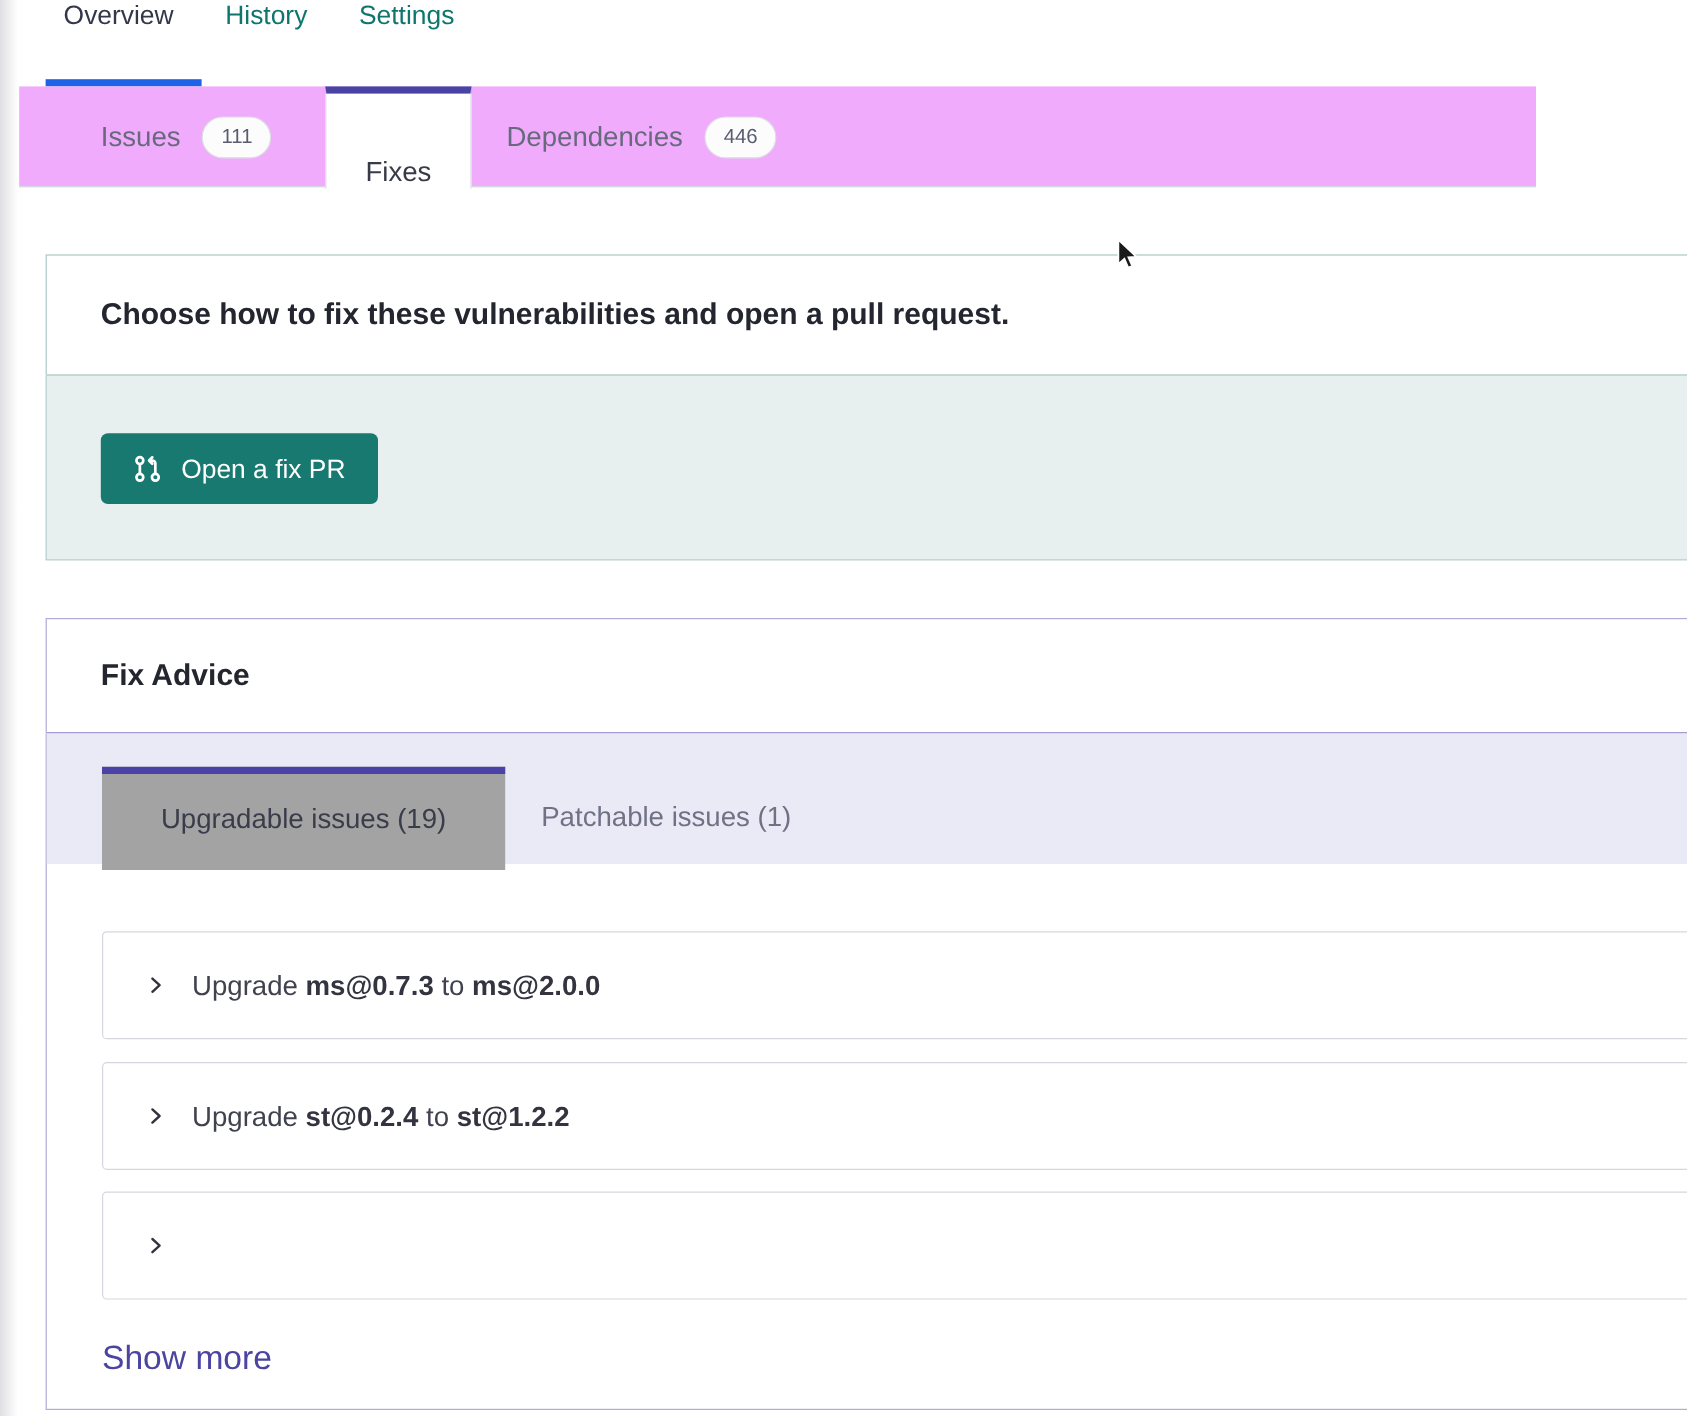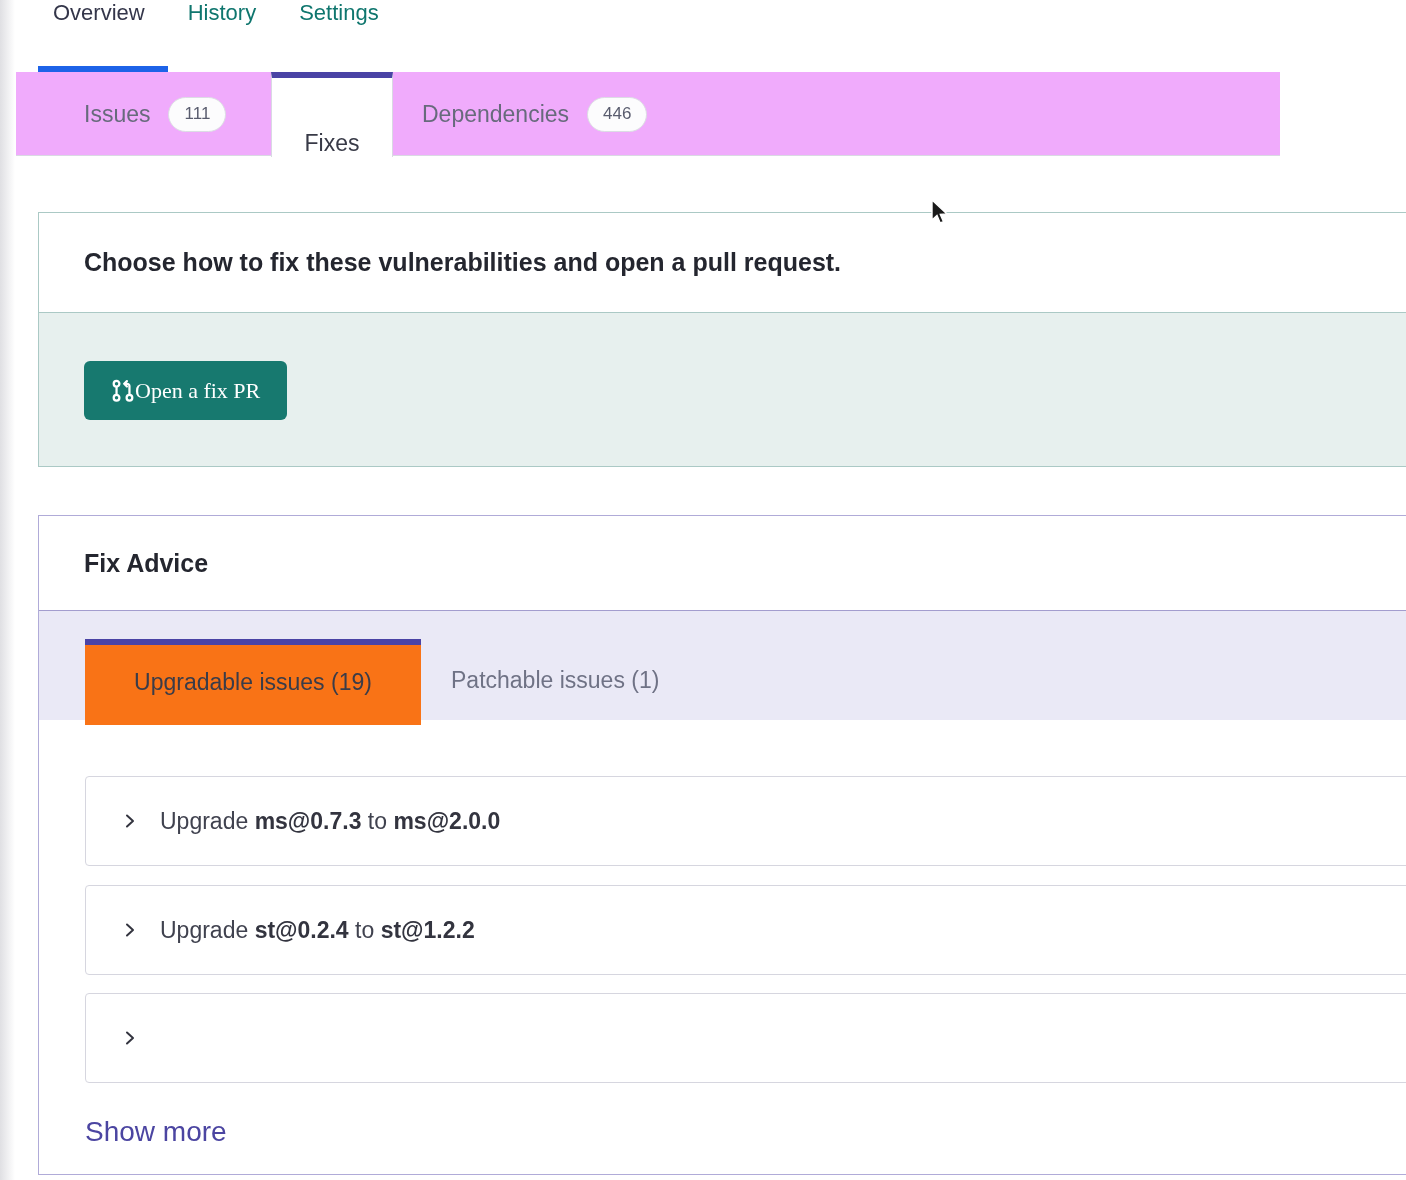--- a/index.html
+++ b/index.html
@@ -63,41 +63,41 @@
   .fix-banner-header {
     height: 99px; display: flex; align-items: center; padding-left: 45px;
   }
   .fix-banner-heading { font-size: 25px; font-weight: 700; color: #24262f; }
   .fix-banner-body {
     height: 154px; background: #e7f0ee; border-top: 1px solid #abc9c5;
     position: relative;
   }
   .fix-pr-button {
     position: absolute; left: 45px; top: 48px; height: 59px;
-    display: inline-flex; align-items: center; padding: 0 27px;
+    display: inline-flex; align-items: center; gap: 16px; padding: 0 27px;
     background: #17796f; color: #ffffff; border: none; border-radius: 6px;
-    font-size: 22px; font-family: Liberation Serif, serif; cursor: pointer;
+    font-size: 22px; font-family: Liberation Sans, sans-serif; cursor: pointer;
   }
 
   
   .fix-advice {
     position: absolute; left: 38px; top: 515px; width: 1420px; height: 660px;
     border: 1px solid #b0abd8; background: #ffffff;
   }
   .fix-advice-header {
     height: 94px; display: flex; align-items: center; padding-left: 45px;
   }
   .fix-advice-title { font-size: 25px; font-weight: 700; color: #24262f; }
   .advice-tab-strip {
     position: relative; height: 110px;
     background: #eae9f6; border-top: 1px solid #a39dce;
   }
   .advice-tab-active {
     position: absolute; left: 46px; top: 28px; width: 336px; height: 86px;
-    background: #f97316; border-top: 6px solid #4a43a5;
+    background: #a3a3a3; border-top: 6px solid #4a43a5;
     display: flex; align-items: flex-start; justify-content: center;
     padding-top: 24px; z-index: 2;
     font-size: 23px; color: #3a3c49; cursor: pointer;
   }
   .advice-tab-inactive {
     position: absolute; left: 412px; top: 56px; width: 300px;
     font-size: 23px; color: #6f7285; cursor: pointer;
   }
 
   .upgrade-item {

